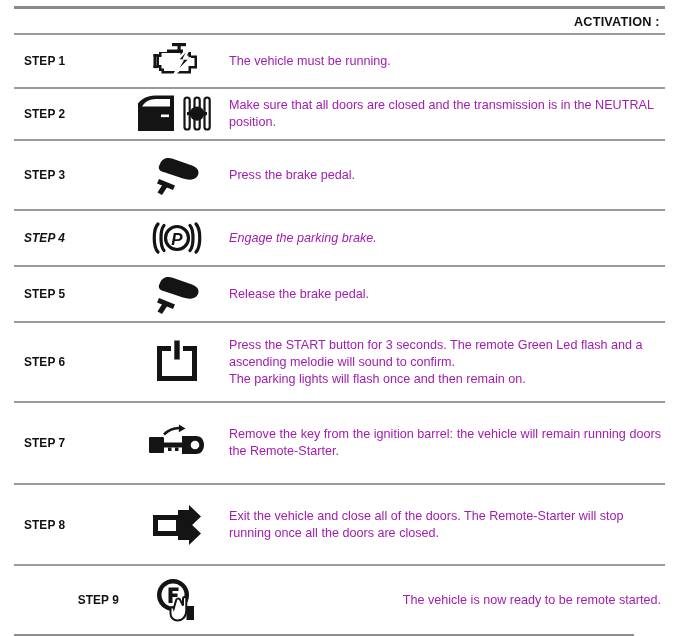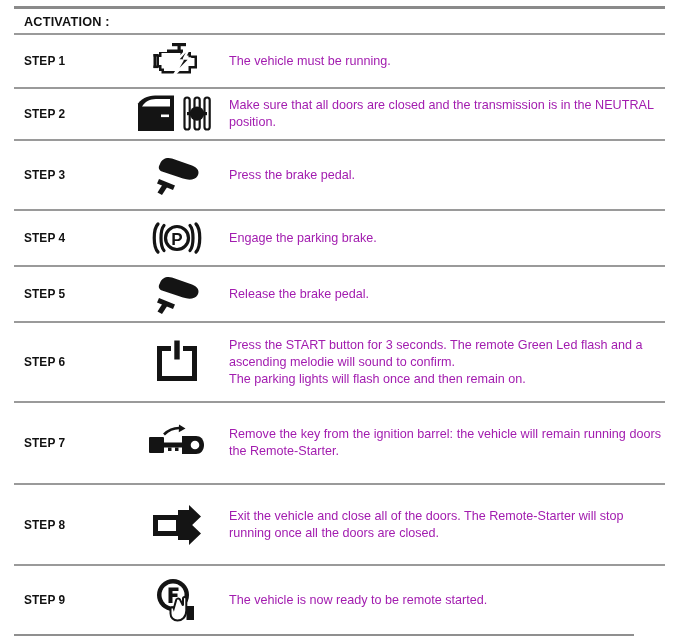--- a/index.html
+++ b/index.html
@@ -48,20 +48,21 @@
     width: 620px;
   }
 
   
   .header-row {
     display: flex;
     align-items: center;
     height: 24px;
     padding-left: 10px;
     box-sizing: border-box;
+    justify-content: flex-end;
   }
   .header-title {
     font-size: 13.5px;
     font-weight: bold;
     letter-spacing: 0.2px;
     color: #111;
     transform: scaleX(0.94);
     transform-origin: left center;
     white-space: nowrap;
   }
@@ -103,26 +104,26 @@
   }
   .just p {
     text-align: justify;
     text-align-last: left;
   }
 
   
   .h-1 { height: 52px; }
   .h-2 { height: 50px; }
   .h-3 { height: 68px; }
-  .h-4 { height: 54px; }
+  .h-4 { height: 54px; font-style: italic; }
   .h-5 { height: 54px; }
   .h-6 { height: 78px; }
   .h-7 { height: 80px; }
   .h-8 { height: 79px; }
-  .h-9 { height: 68px; }
+  .h-9 { height: 68px; text-align: right; }
 
   .icon-svg { display: block; }
 </style>
 </head>
 <body>
 
 <div id="sheet">
   <div class="table">
 
     <div class="rule-top"></div>

